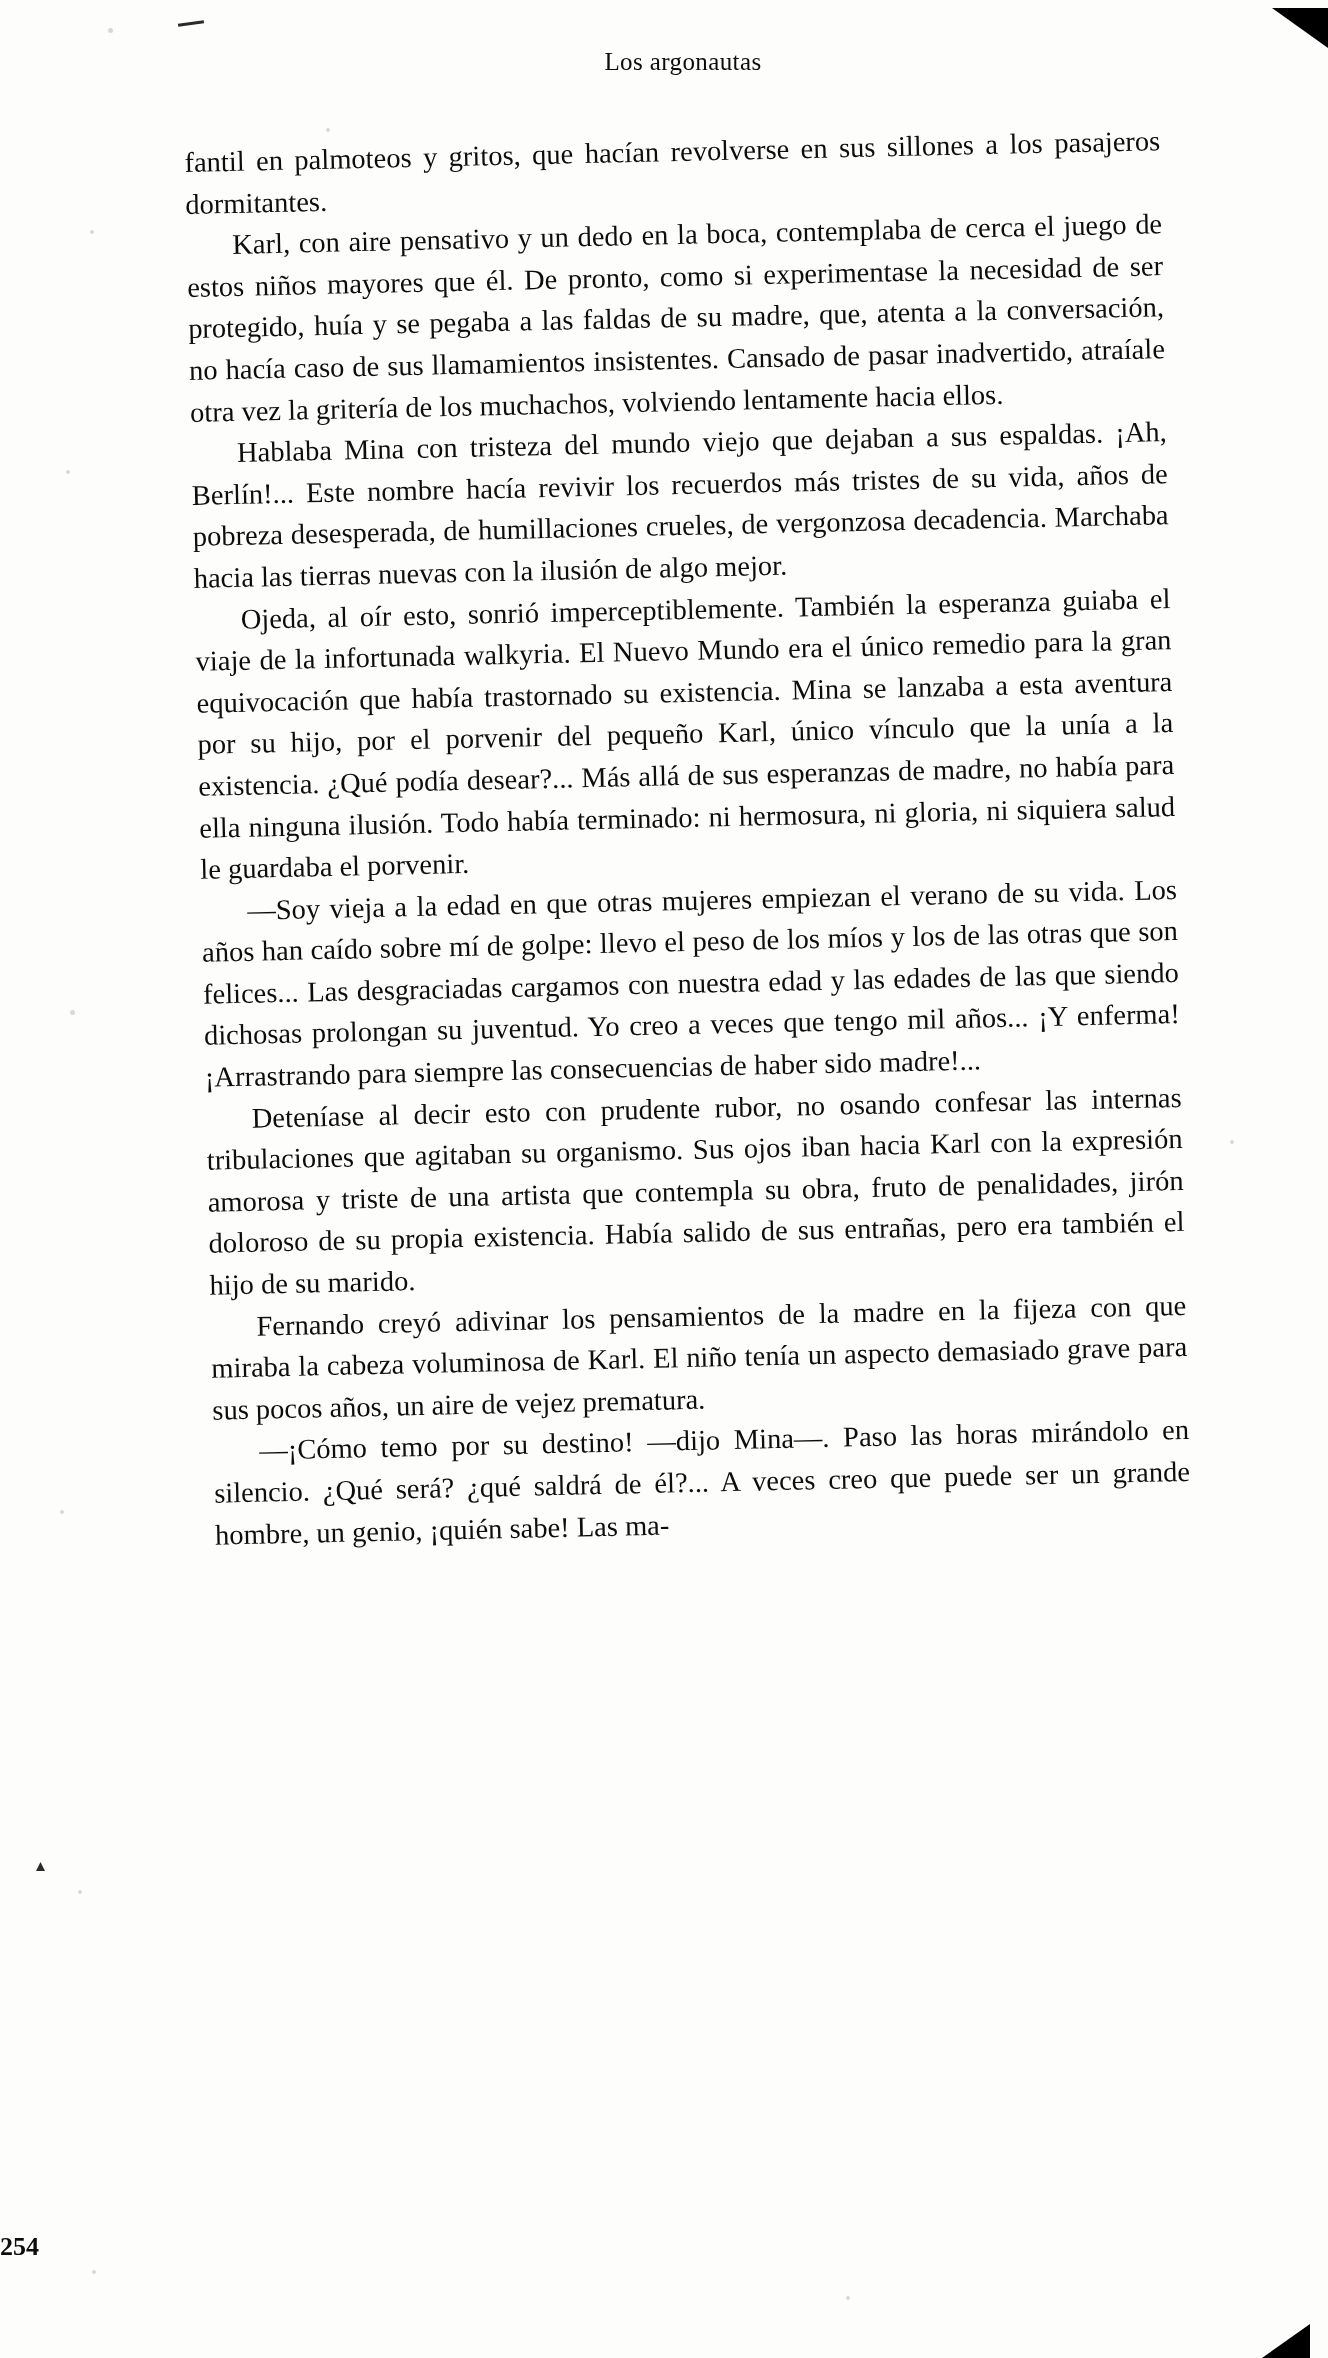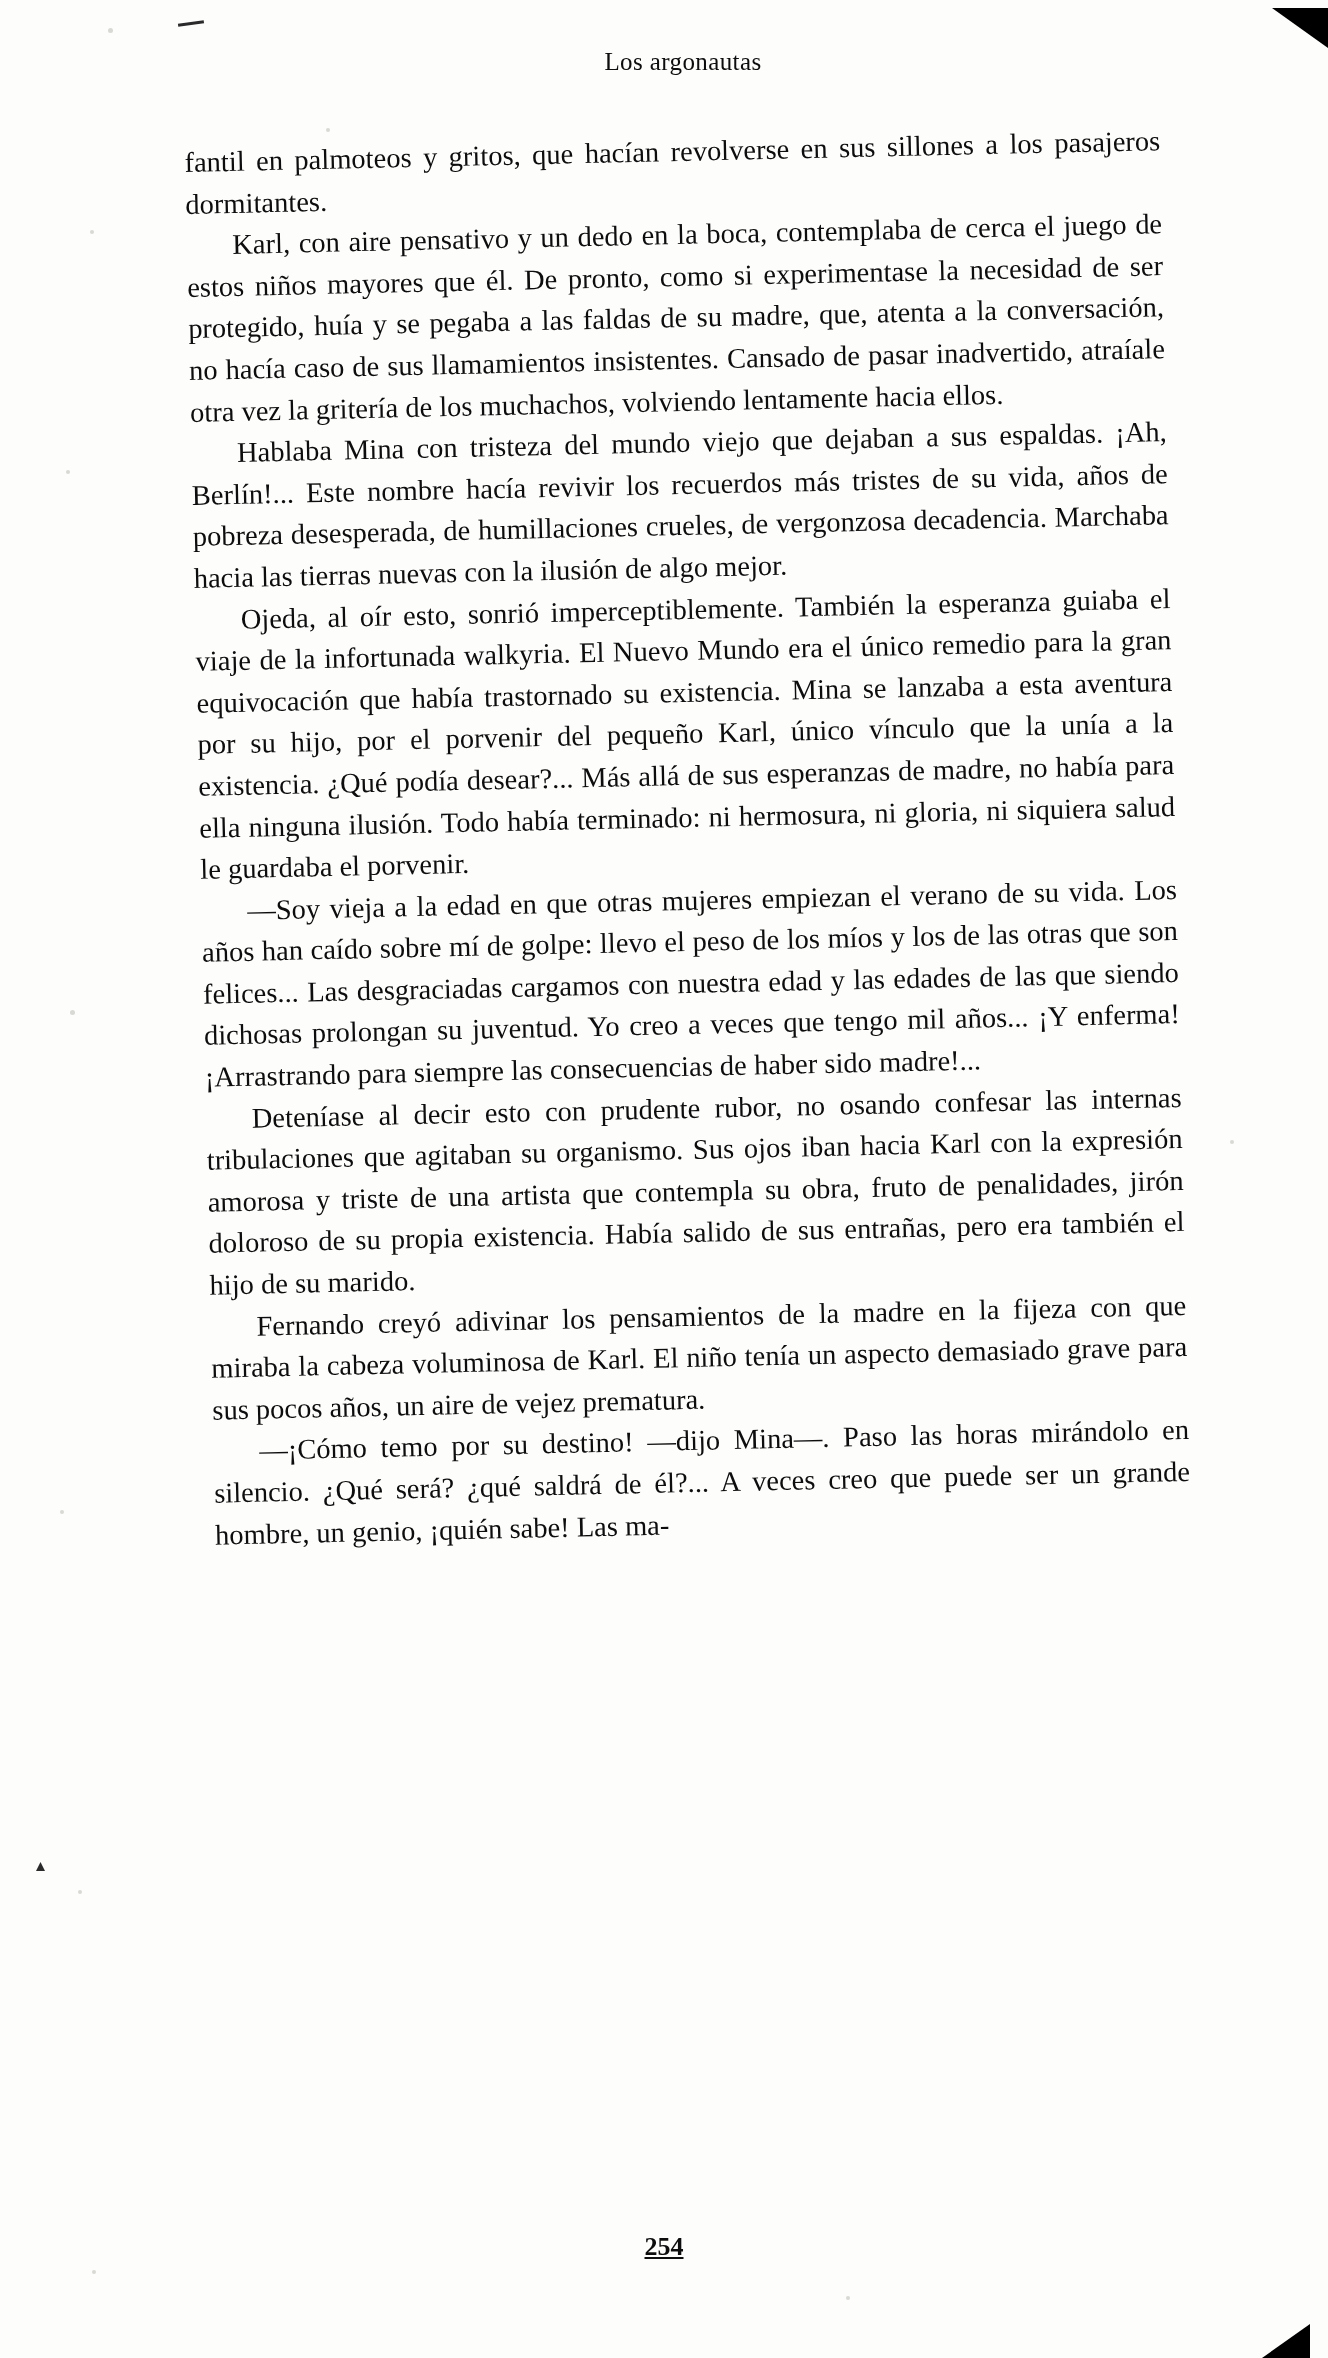--- a/index.html
+++ b/index.html
@@ -97,25 +97,23 @@
   .skewed {
     transform: rotate(-1.28deg);
     transform-origin: 0 0;
   }
 
   .folio {
     position: absolute;
     top: 2232px;
     left: 0;
     width: 100%;
-    text-align: center;
     font-size: 26px;
     font-weight: bold;
     font-family: "Liberation Serif", serif;
-    text-decoration: underline;
   }
 </style>
 </head>
 <body>
 
 <div class="page">
 
   <div class="corner-mark corner-tr"></div>
   <div class="corner-mark corner-br"></div>
   <div class="tick-tl"></div>

